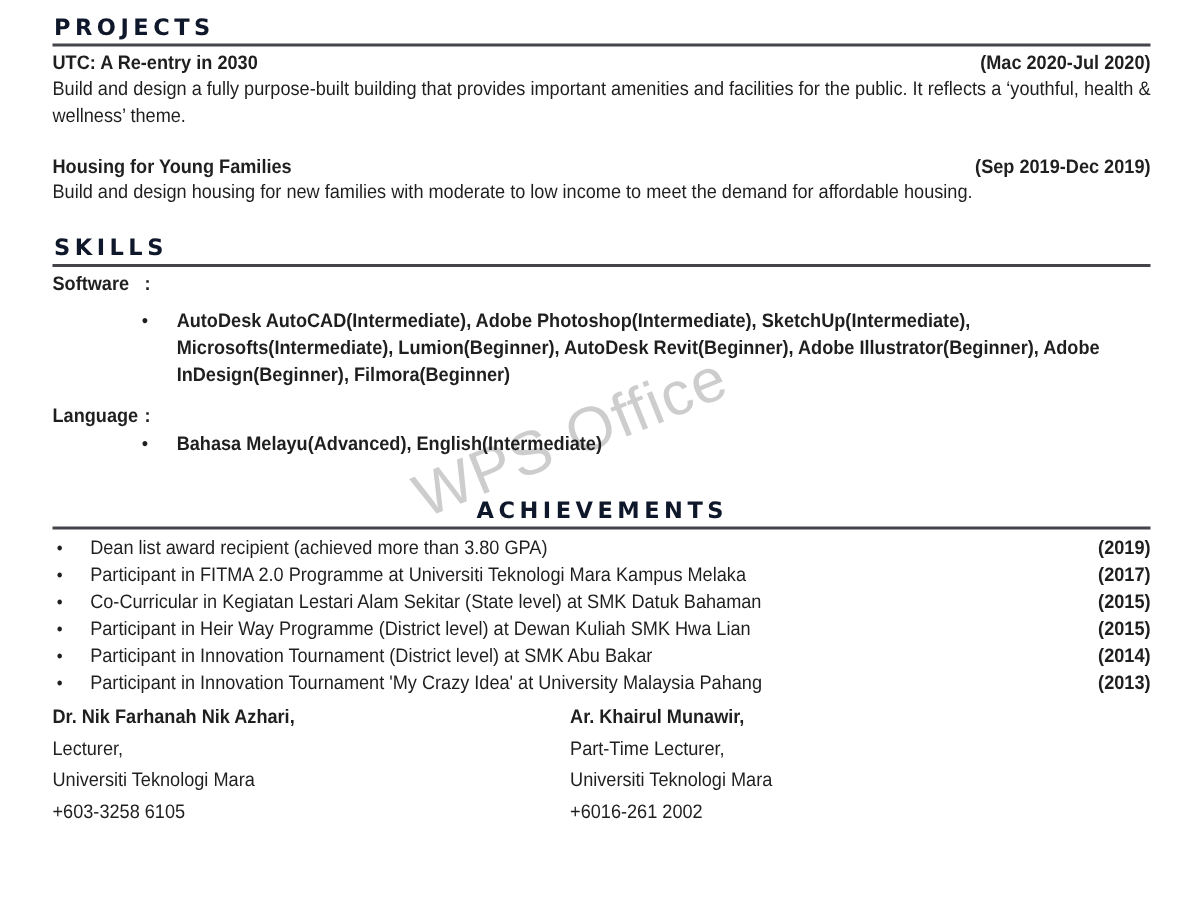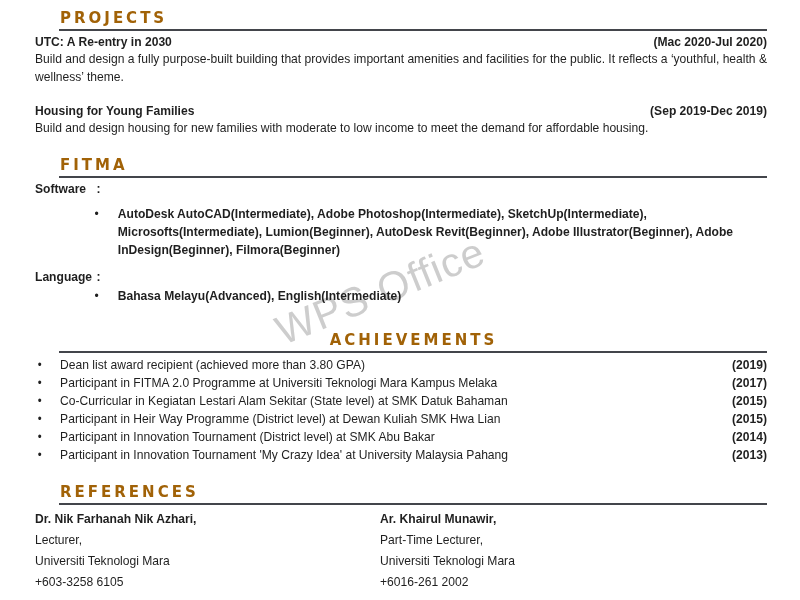--- a/index.html
+++ b/index.html
@@ -29,24 +29,23 @@
     z-index:0;
   }
   .content { position:relative; z-index:1; }
 
   h2.sec-head {
     font-family:"DejaVu Sans", sans-serif;
     font-size:15px;
     font-weight:800;
     line-height:20px;
     letter-spacing:3px;
-    color:#a16207;
+    color:#0f172a;
     border-bottom:2px solid #43454b;
     padding:0 0 1px 1px;
-    margin-left:24px;
   }
 
   
   .cx {
     width:107.53%;
     transform:scaleX(0.93);
     transform-origin:left top;
   }
 
   .title-row {
@@ -133,21 +132,21 @@
       <div class="cx project2">
         <div class="title-row">
           <span>Housing for Young Families</span>
           <span class="date">(Sep 2019-Dec 2019)</span>
         </div>
         <p class="desc">Build and design housing for new families with moderate to low income to meet the demand for affordable housing.</p>
       </div>
     </div>
 
     <div class="sec-skills">
-      <h2 class="sec-head">FITMA</h2>
+      <h2 class="sec-head">SKILLS</h2>
 
       <div class="cx">
         <div class="skill-label">
           <span class="lbl">Software</span><span>:</span>
         </div>
         <div class="skill-items">
           <div class="skill-item">
             <span class="bullet">•</span>
             <span class="txt">AutoDesk AutoCAD(Intermediate), Adobe Photoshop(Intermediate), SketchUp(Intermediate), Microsofts(Intermediate), Lumion(Beginner), AutoDesk Revit(Beginner), Adobe Illustrator(Beginner), Adobe InDesign(Beginner), Filmora(Beginner)</span>
           </div>
@@ -196,21 +195,20 @@
         </div>
         <div class="ach-row">
           <span class="bullet">•</span>
           <span class="txt">Participant in Innovation Tournament 'My Crazy Idea' at University Malaysia Pahang</span>
           <span class="year">(2013)</span>
         </div>
       </div>
     </div>
 
     <div class="sec-ref">
-      <h2 class="sec-head">REFERENCES</h2>
 
       <div class="cx contacts">
         <div class="contact">
           <div class="line name">Dr. Nik Farhanah Nik Azhari,</div>
           <div class="line">Lecturer,</div>
           <div class="line">Universiti Teknologi Mara</div>
           <div class="line">+603-3258 6105</div>
         </div>
         <div class="contact">
           <div class="line name">Ar. Khairul Munawir,</div>

